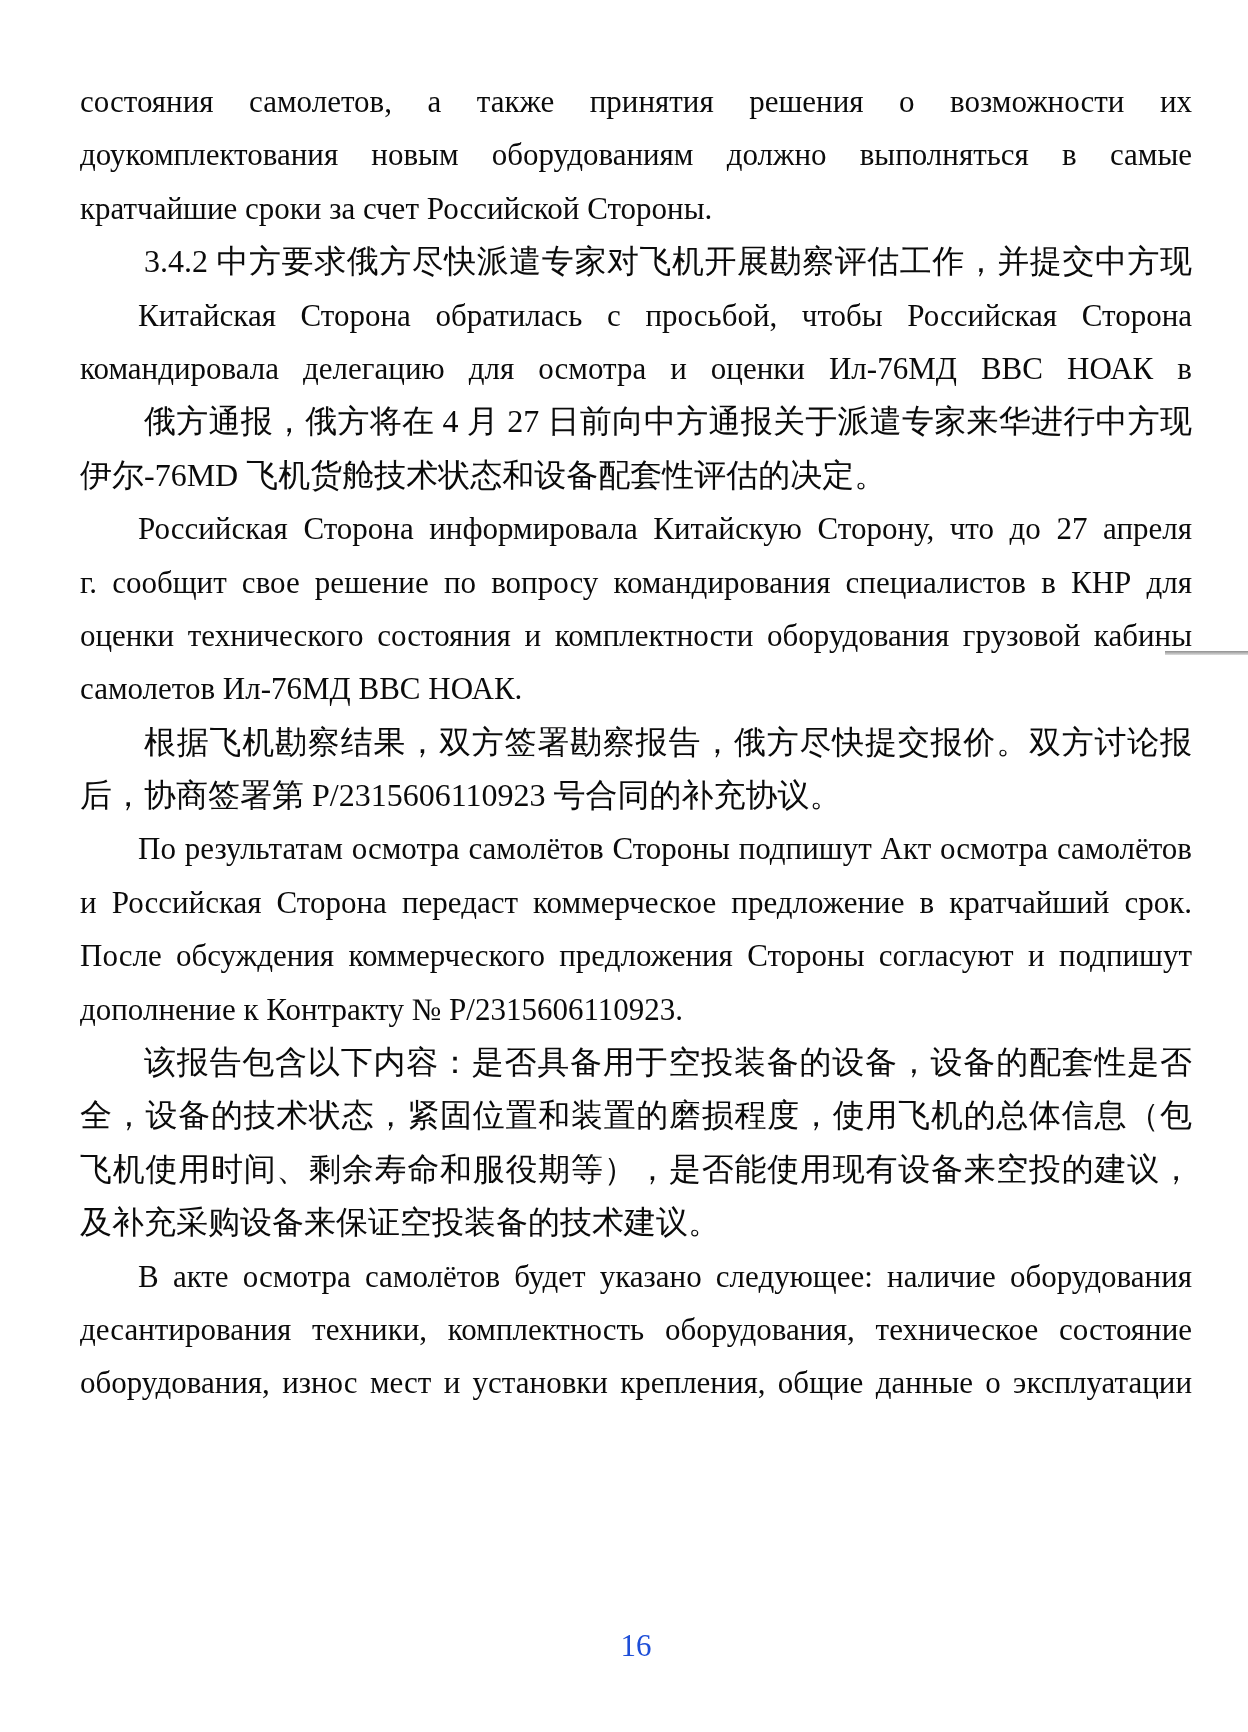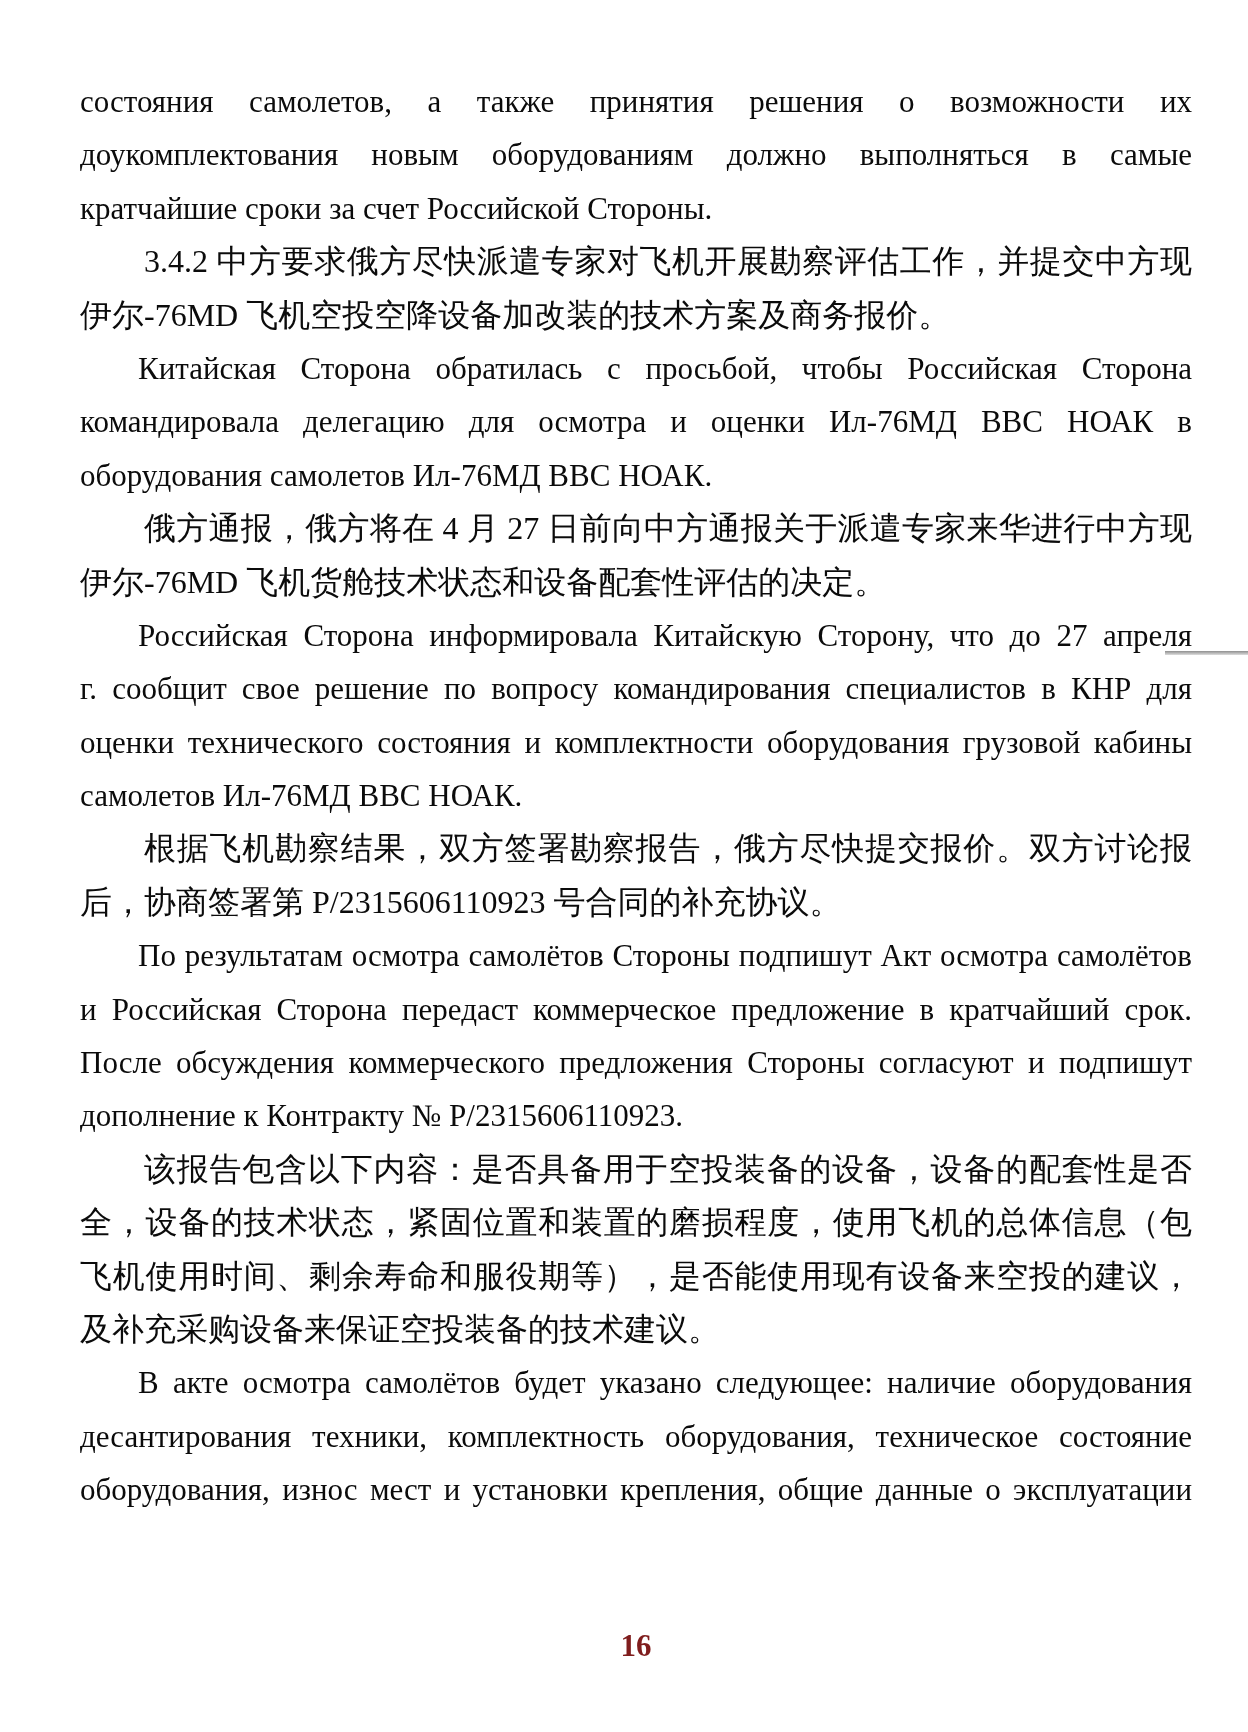--- a/index.html
+++ b/index.html
@@ -54,22 +54,21 @@
   .para.zh .line.ind { padding-left: 64px; }
 
   .page-footer {
     position: absolute;
     left: 80px;
     top: 1628px;
     width: 1112px;
     text-align: center;
     font-family: "Liberation Serif", "DejaVu Serif", serif;
     font-size: 31px;
-    color: #7f1d1d;
-    font-weight: bold;
+    color: #1d4ed8;
   }
   
   .scan-line {
     position: absolute;
     left: 1165px;
     top: 651px;
     width: 83px;
     height: 4px;
     background: linear-gradient(180deg, #8f8f8f 0%, #b9b9b9 55%, #dedede 100%);
   }
@@ -79,26 +78,24 @@
 
 <div class="sheet">
   <div class="textblock">
       <div class="para ru">
         <div class="line j">состояния самолетов, а также принятия решения о возможности их</div>
         <div class="line j">доукомплектования новым оборудованиям должно выполняться в самые</div>
         <div class="line">кратчайшие сроки за счет Российской Стороны.</div>
       </div>
       <div class="para zh">
         <div class="line j ind">3.4.2 中方要求俄方尽快派遣专家对飞机开展勘察评估工作，并提交中方现役</div>
-        <div class="line">伊尔-76MD 飞机空投空降设备加改装的技术方案及商务报价。</div>
       </div>
       <div class="para ru">
         <div class="line j ind">Китайская Сторона обратилась с просьбой, чтобы Российская Сторона</div>
         <div class="line j">командировала делегацию для осмотра и оценки Ил-76МД ВВС НОАК в</div>
-        <div class="line">оборудования самолетов Ил-76МД ВВС НОАК.</div>
       </div>
       <div class="para zh">
         <div class="line j ind">俄方通报，俄方将在 4 月 27 日前向中方通报关于派遣专家来华进行中方现役</div>
         <div class="line">伊尔-76MD 飞机货舱技术状态和设备配套性评估的决定。</div>
       </div>
       <div class="para ru">
         <div class="line j ind">Российская Сторона информировала Китайскую Сторону, что до 27 апреля 2024</div>
         <div class="line j">г. сообщит свое решение по вопросу командирования специалистов в КНР для</div>
         <div class="line j">оценки технического состояния и комплектности оборудования грузовой кабины</div>
         <div class="line">самолетов Ил-76МД ВВС НОАК.</div>

